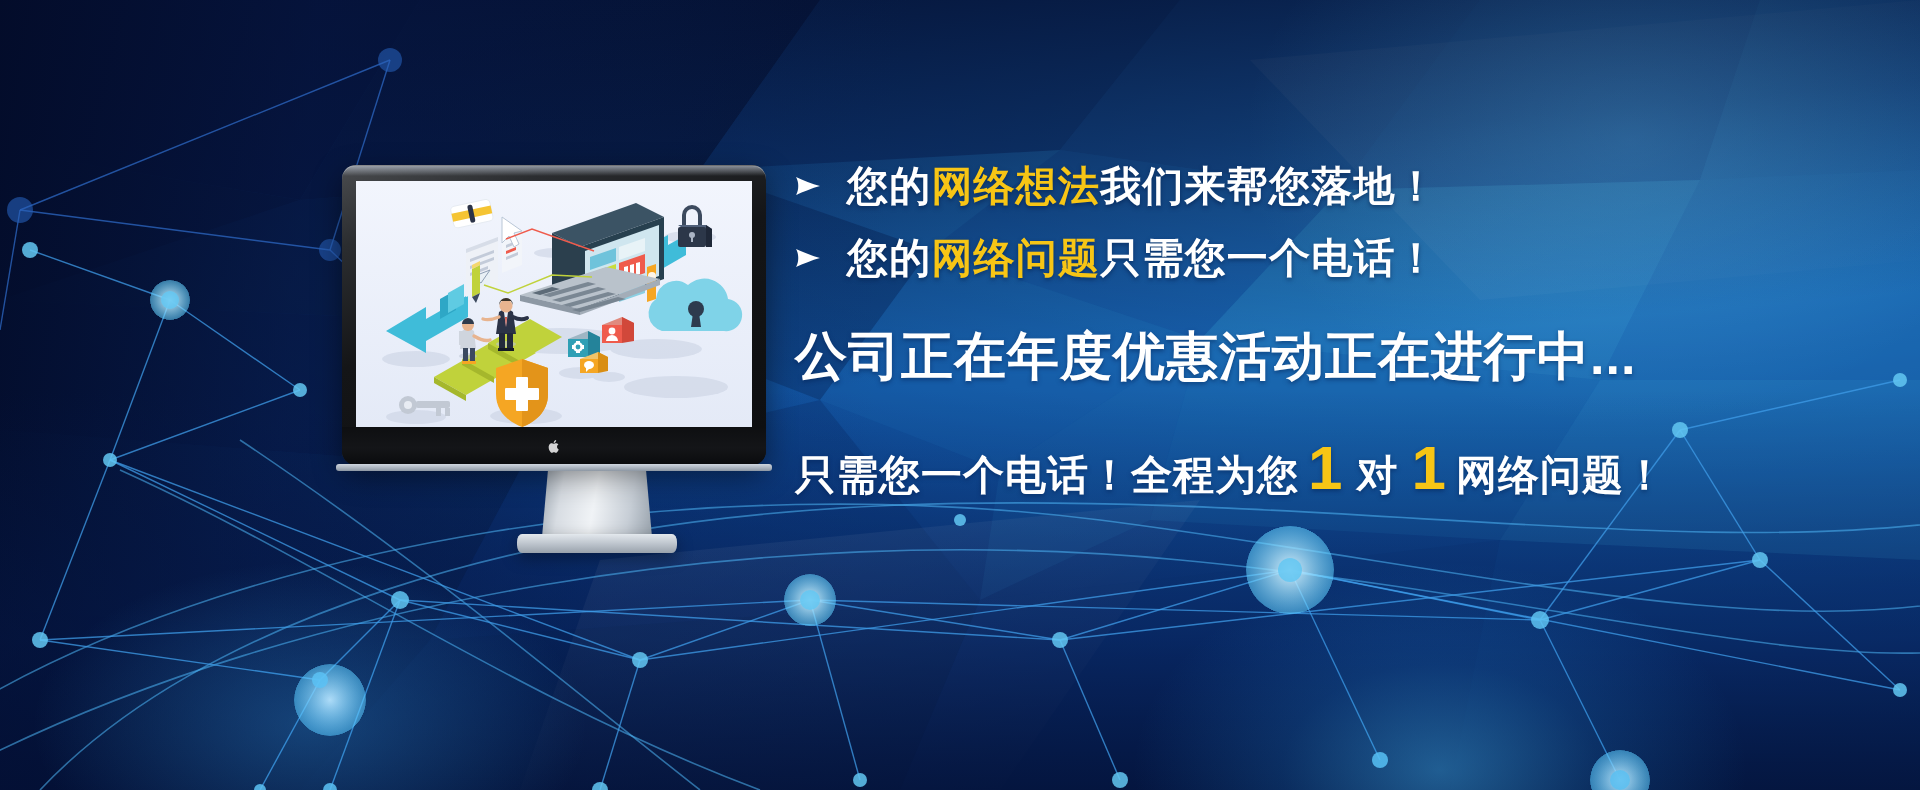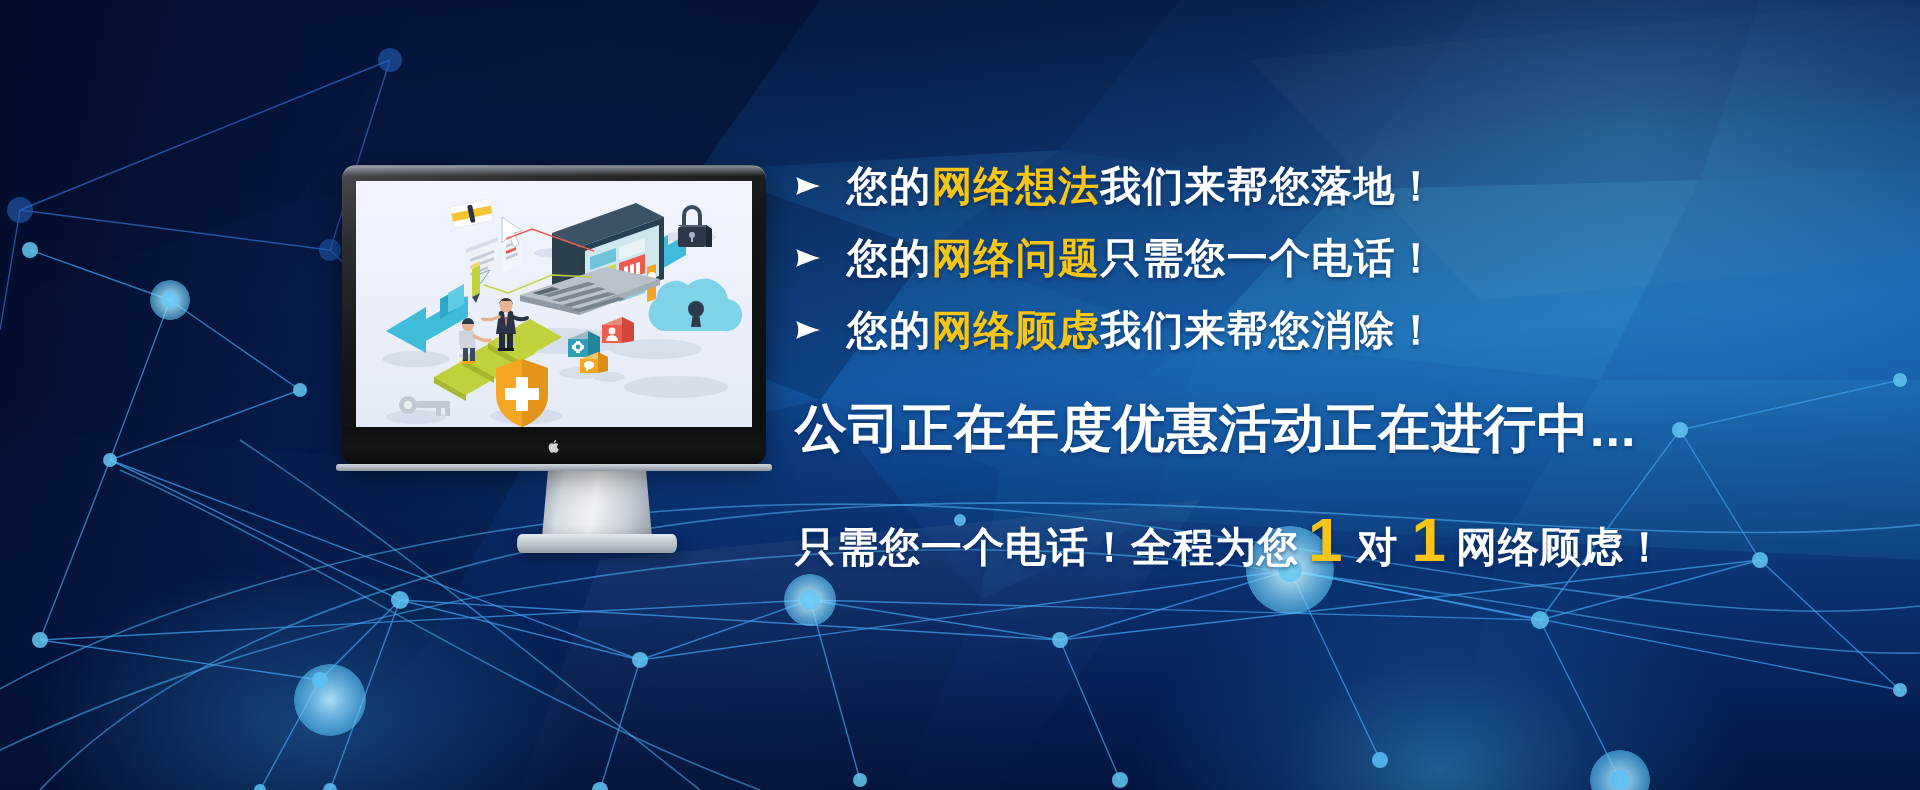--- a/index.html
+++ b/index.html
@@ -467,32 +467,26 @@
       <div class="btxt"><span>您的</span><span class="hl">网络想法</span><span>我们来帮您落地！</span></div>
     </div>
 
     <div class="bline">
       <svg class="bullet" viewBox="0 0 26 22" xmlns="http://www.w3.org/2000/svg">
         <path d="M1 2 C8 5 17 9 25 11 C17 13 8 17 1 20 C4 15 4 7 1 2 Z" fill="#ffffff"></path>
       </svg>
       <div class="btxt"><span>您的</span><span class="hl">网络问题</span><span>只需您一个电话！</span></div>
     </div>
 
-    <div class="bline">
-      <svg class="bullet" viewBox="0 0 26 22" xmlns="http://www.w3.org/2000/svg">
-        <path d="M1 2 C8 5 17 9 25 11 C17 13 8 17 1 20 C4 15 4 7 1 2 Z" fill="#ffffff"></path>
-      </svg>
-      <div class="btxt"><span>您的</span><span class="hl">网络顾虑</span><span>我们来帮您消除！</span></div>
-    </div>
 
     <div class="promo">公司正在年度优惠活动正在进行中...</div>
 
     <div class="cta">
       <span>只需您一个电话！全程为您</span>
       <span class="one">1</span>
       <span class="dui">对</span>
       <span class="one">1</span>
-      <span>网络顾虑！</span>
+      <span>网络问题！</span>
     </div>
 
   </div>
 
 </div>
 
 </body></html>

